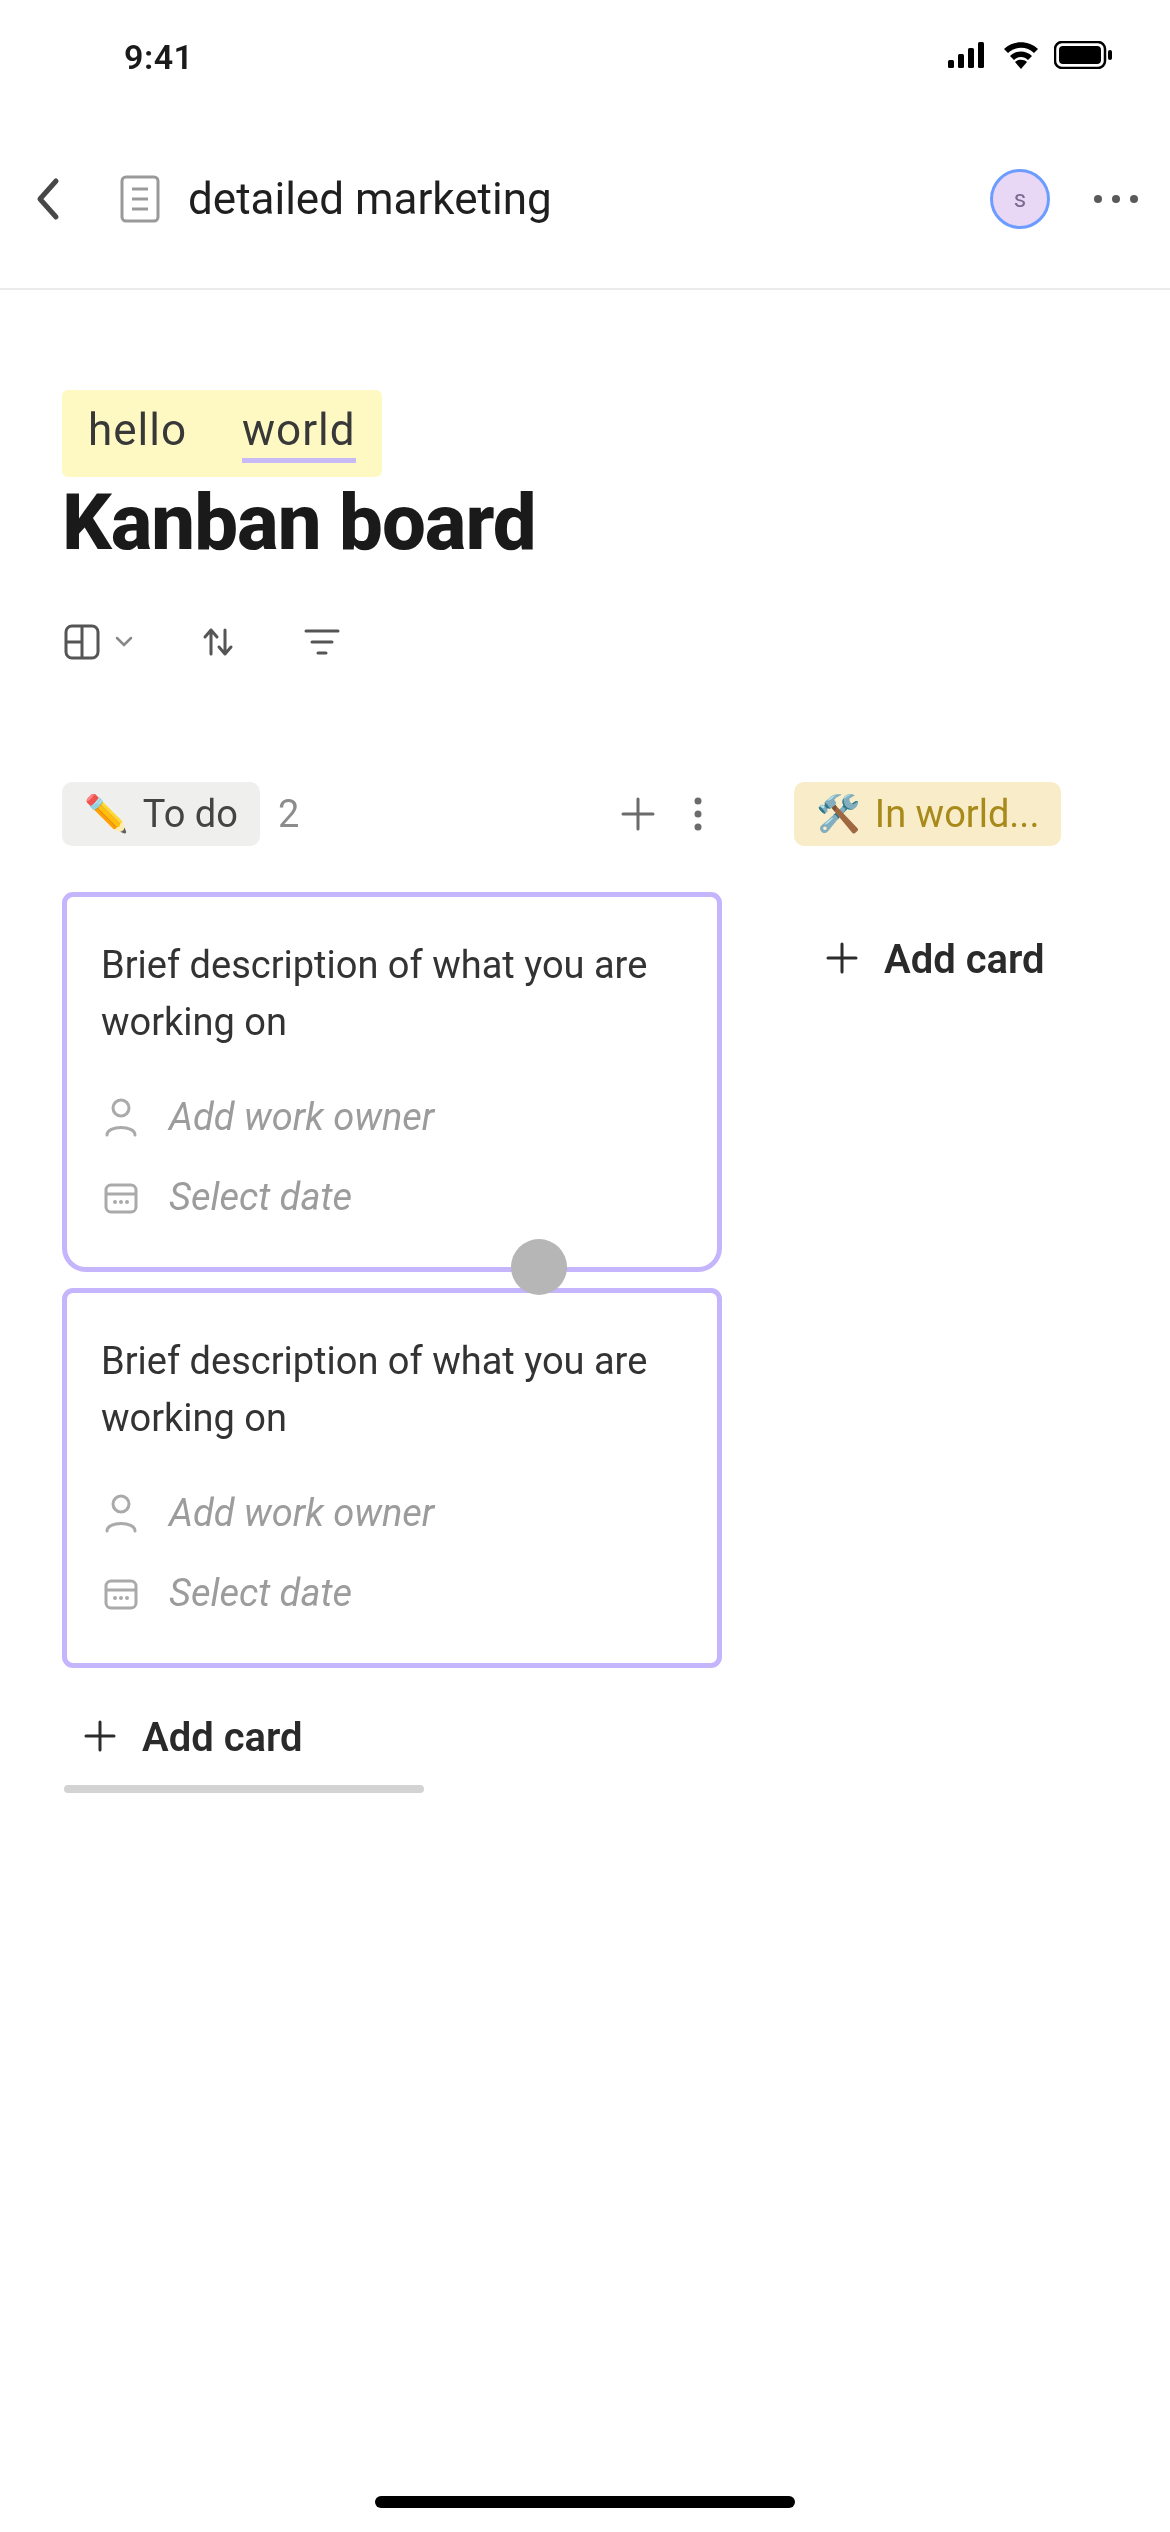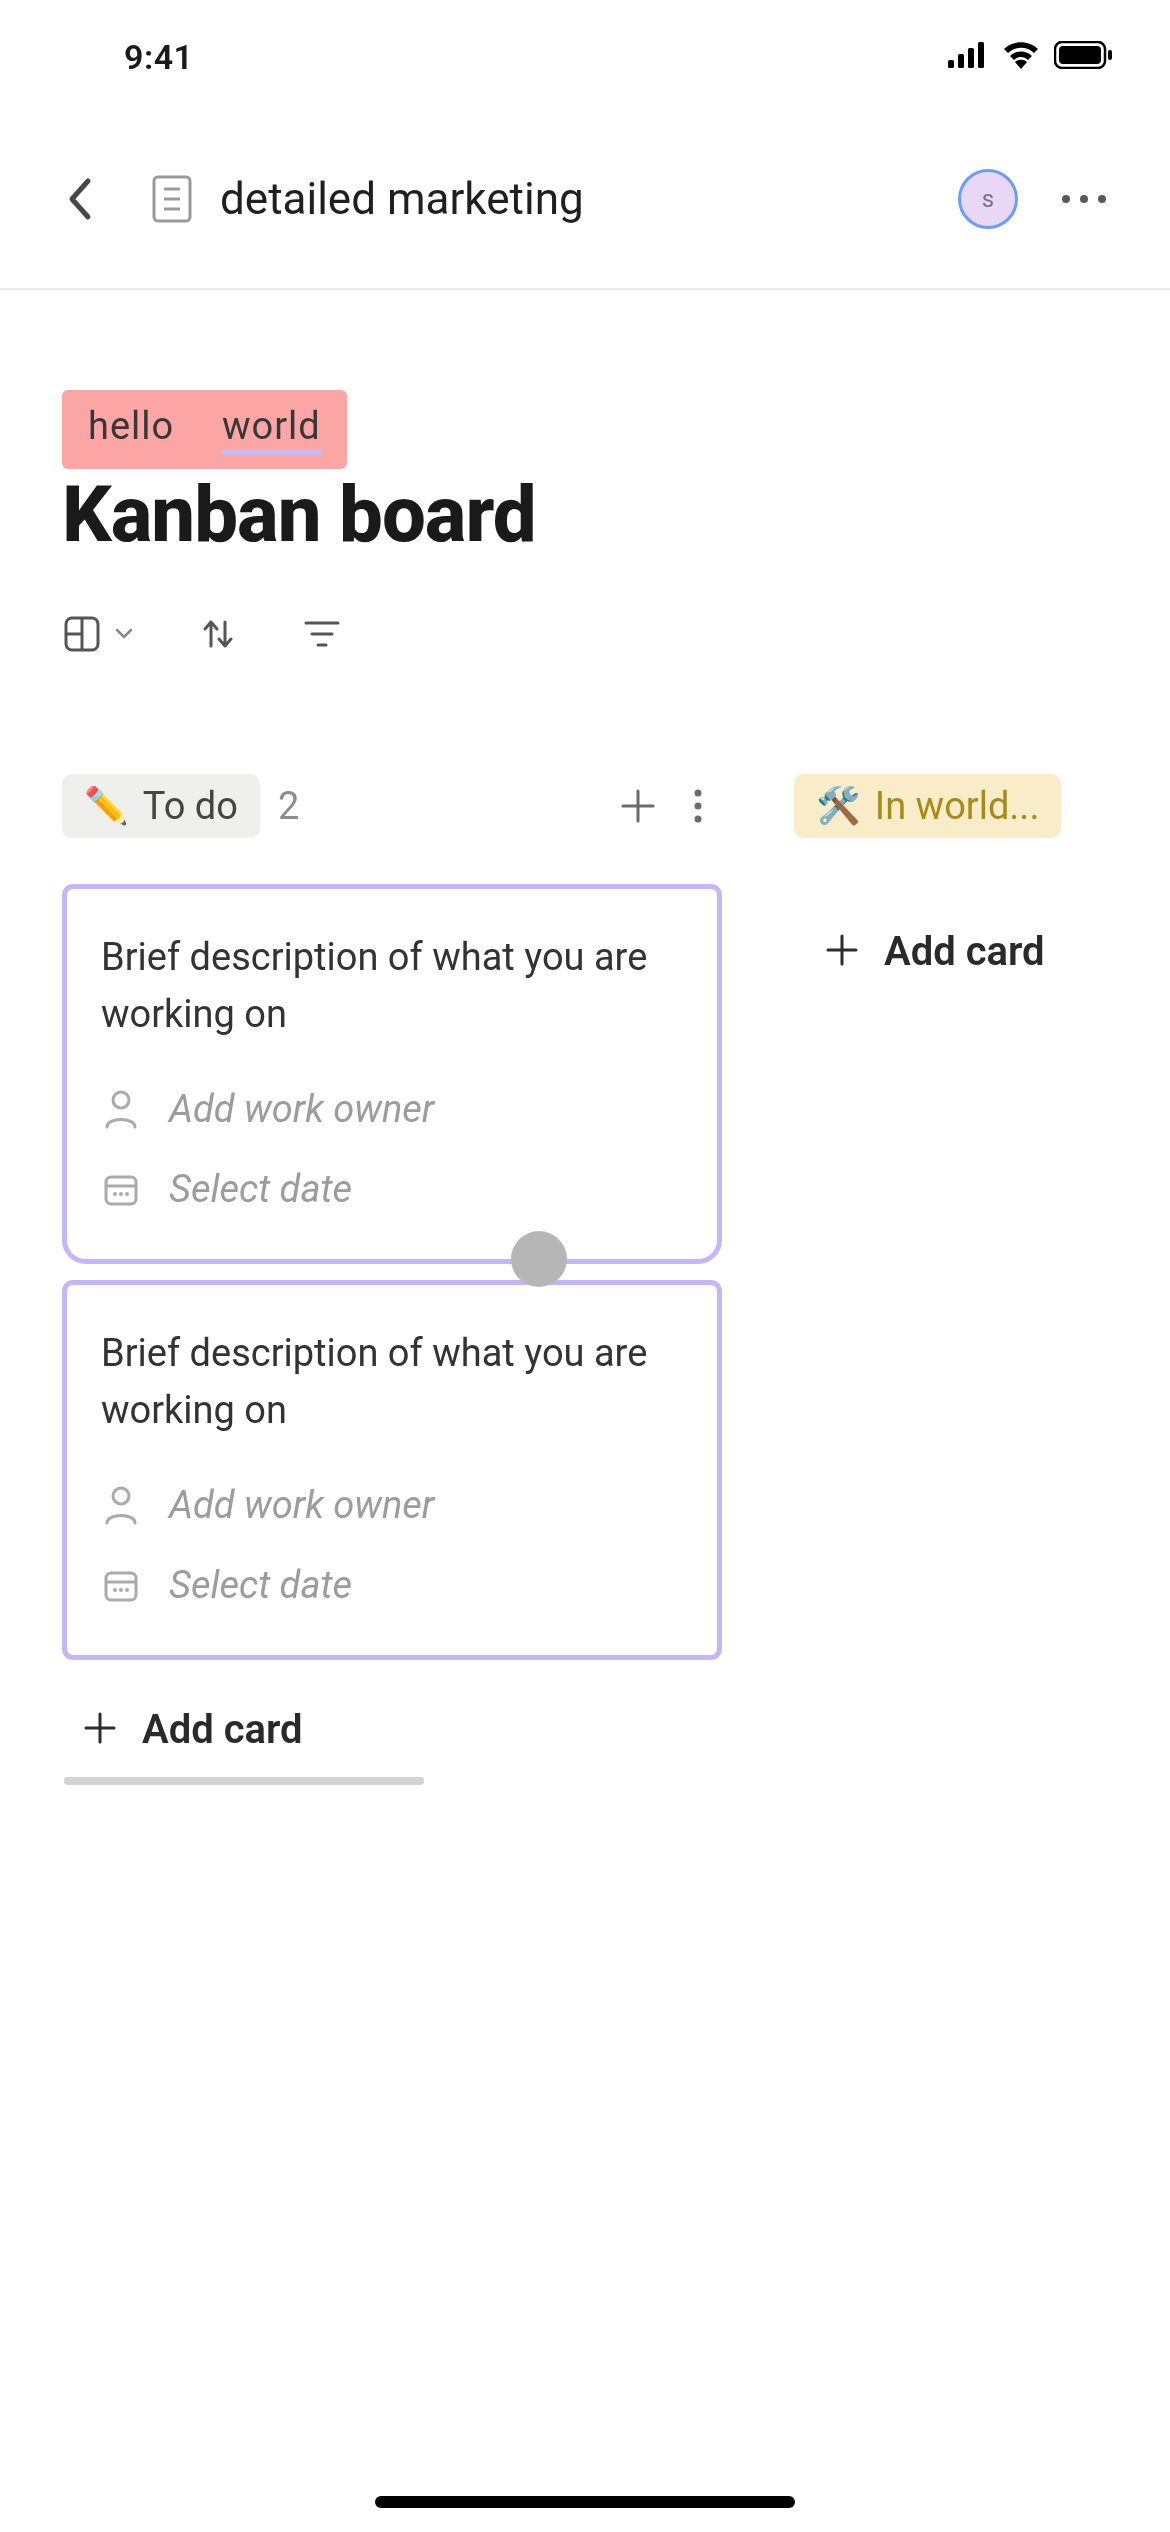--- a/index.html
+++ b/index.html
@@ -4,31 +4,31 @@
 <style>
   * { box-sizing: border-box; margin: 0; padding: 0; font-family: -apple-system, BlinkMacSystemFont, "Segoe UI", Roboto, Helvetica, Arial, sans-serif; }
   html, body { width: 1170px; height: 2532px; background: #ffffff; color: #1a1a1a; overflow: hidden; }
 
   
   .status-bar { height: 110px; display: flex; align-items: center; justify-content: space-between; padding: 4px 56px 0 56px; }
   .status-time { font-size: 34px; font-weight: 600; letter-spacing: 0.5px; padding-left: 68px; }
   .status-icons { display: flex; align-items: center; gap: 14px; }
 
   
-  .nav { height: 180px; display: flex; align-items: center; padding: 0 56px; border-bottom: 2px solid #eceaea; }
+  .nav { height: 180px; display: flex; align-items: center; padding: 0 24px; border-bottom: 2px solid #eceaea; }
   .nav-back { width: 48px; height: 48px; display:flex; align-items:center; justify-content:center; }
   .nav-doc-icon { width: 48px; height: 48px; display:flex; align-items:center; justify-content:center; margin-left: 44px; color:#8a8a8a;}
   .nav-title { font-size: 44px; font-weight: 400; color:#1f1f1f; margin-left: 24px; flex: 1; overflow:hidden; white-space:nowrap; text-overflow:ellipsis;}
   .avatar { width: 60px; height: 60px; border-radius: 50%; background: #e9d8f5; border: 3px solid #6c9cff; display:flex; align-items:center; justify-content:center; font-size:24px; color:#7a6b8f; margin-right: 36px;}
   .more-dots { display:flex; gap:10px; padding: 0 8px;}
   .more-dots span { width:8px; height:8px; border-radius:50%; background:#5a5a5a; }
 
   
   .content { padding: 100px 62px 0 62px; }
-  .code-block { display:inline-block; background:#fca5a5; border-radius:6px; padding: 14px 26px; font-family: ui-monospace, SFMono-Regular, Menlo, monospace; font-size:38px; color:#383838; letter-spacing:1px;}
+  .code-block { display:inline-block; background:#fef9c3; border-radius:6px; padding: 14px 26px; font-family: ui-monospace, SFMono-Regular, Menlo, monospace; font-size:44px; color:#383838; letter-spacing:1px;}
   .code-word { display:inline-block; }
   .code-underline { border-bottom: 5px solid #c8b9f7; padding-bottom:2px; }
   .page-title { font-size: 78px; font-weight: 800; letter-spacing: -1px;}
   .view-controls { display:flex; gap:64px; align-items:center; margin-top: 54px; color:#555; }
   .view-controls .ctrl { display:flex; align-items:center; gap:12px; }
 
   
   .board { display:flex; gap:72px; margin-top: 120px; overflow:hidden; }
   .column { width: 660px; flex-shrink:0; }
   .col-header-row { display:flex; align-items:center; }

